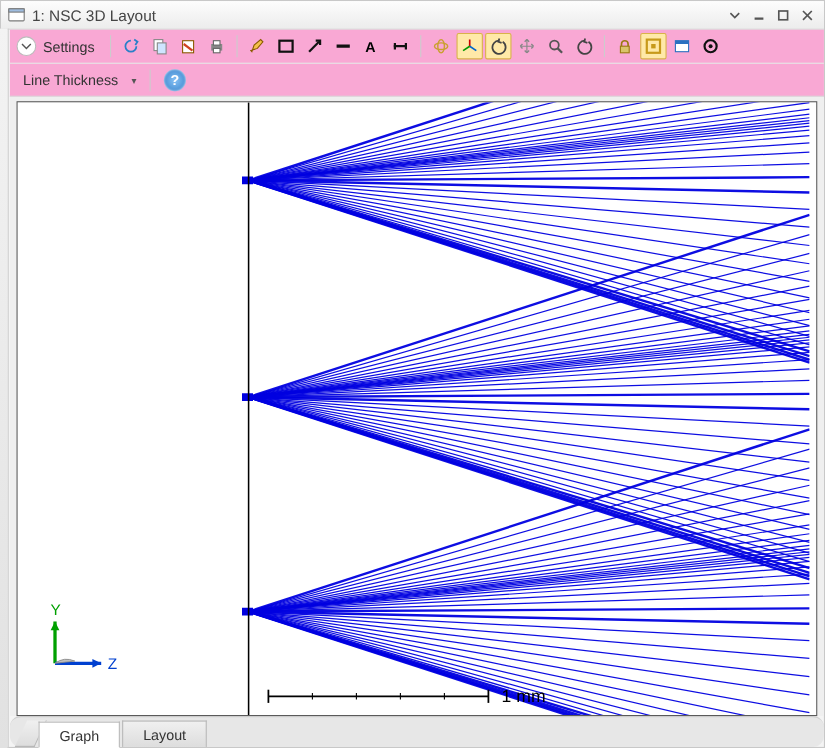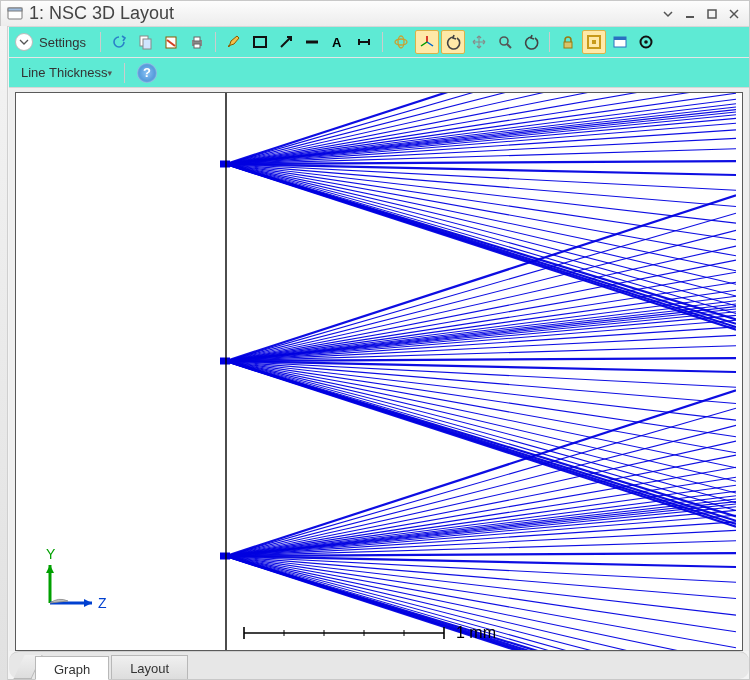--- a/index.html
+++ b/index.html
@@ -22,28 +22,28 @@
   }
   .titlebar {
     height: 26px;
     display: flex;
     align-items: center;
     padding: 0 6px;
     background: linear-gradient(#fdfdfd,#ececec);
     border-bottom: 1px solid #d6d6d6;
   }
   .titlebar .title-icon { width:16px; height:16px; margin-right:6px; }
-  .titlebar .title { flex:1; font-size:18px; color:#444; }
+  .titlebar .title { flex:1; font-size:14px; color:#444; }
   .win-btn {
     width:18px; height:16px; display:flex; align-items:center; justify-content:center;
     margin-left:4px; color:#555; cursor:pointer;
   }
   .toolbars {
     border-bottom:1px solid #d6d6d6;
-    background:#5eead4;
+    background:#f9a8d4;
   }
   .toolbar-row {
     height:30px;
     display:flex;
     align-items:center;
     padding:0 6px;
     gap:2px;
   }
   .toolbar-row + .toolbar-row { border-top:1px solid #e6e6e6; }
   .settings-expander {
@@ -53,21 +53,21 @@
   }
   .settings-label { margin-right:8px; }
   .sep { width:1px; height:20px; background:#ccc; margin:0 4px; }
   .tbtn {
     width:24px; height:24px; display:flex; align-items:center; justify-content:center;
     border:1px solid transparent; border-radius:2px; cursor:pointer;
     color:#333;
   }
   .tbtn.active { background:#ffe9a8; border-color:#d9b24a; }
   .dropdown {
-    display:flex; align-items:center; gap:0; padding:0 6px;
+    display:flex; align-items:center; gap:12px; padding:0 6px;
     height:24px; cursor:pointer;
   }
   .dropdown .caret { font-size:9px; color:#555; }
   .help-btn {
     width:20px; height:20px; border-radius:10px;
     background:radial-gradient(#88c2f5,#2f7cc7);
     color:#fff; font-weight:bold; font-size:13px;
     display:flex; align-items:center; justify-content:center;
     margin-left:6px; cursor:pointer;
     box-shadow: inset 0 0 2px #fff;

